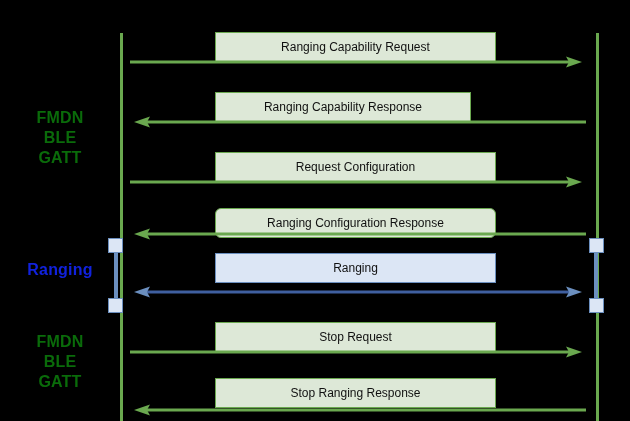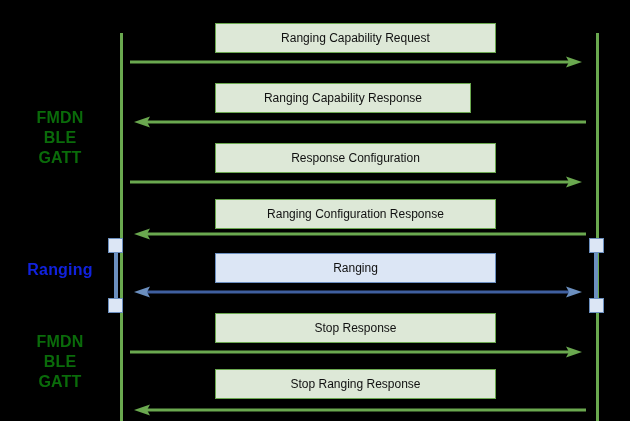--- a/index.html
+++ b/index.html
@@ -44,20 +44,21 @@
     line-height: 28px;
     text-align: center;
     font-size: 12px;
     color: #111111;
     overflow: hidden;
     white-space: nowrap;
   }
   .msg-box.green {
     background: #dde8d7;
     border: 1px solid #6aa84f;
+    margin-top: 9px;
   }
   .msg-box.blue {
     background: #dce6f5;
     border: 1px solid #6b8fbf;
   }
 
   
   .arrow { position: absolute; }
   .arrow svg { display: block; }
 
@@ -103,29 +104,29 @@
   </div>
 
   <div class="msg-box green" style="left:215px; top:83px; width:256px;">Ranging Capability Response</div>
   <div class="arrow" style="left:134px; top:116px; width:452px; height:12px;">
     <svg width="452" height="12" viewBox="0 0 452 12">
       <line x1="10" y1="6" x2="452" y2="6" stroke="#6aa84f" stroke-width="3"></line>
       <path d="M0 6 L16 0.5 L13 6 L16 11.5 Z" fill="#6aa84f"></path>
     </svg>
   </div>
 
-  <div class="msg-box green" style="left:215px; top:143px; width:281px;">Response Configuration</div>
+  <div class="msg-box green" style="left:215px; top:143px; width:281px;">Request Configuration</div>
   <div class="arrow" style="left:130px; top:176px; width:452px; height:12px;">
     <svg width="452" height="12" viewBox="0 0 452 12">
       <line x1="0" y1="6" x2="442" y2="6" stroke="#6aa84f" stroke-width="3"></line>
       <path d="M452 6 L436 0.5 L439 6 L436 11.5 Z" fill="#6aa84f"></path>
     </svg>
   </div>
 
-  <div class="msg-box green" style="left:215px; top:199px; width:281px;">Ranging Configuration Response</div>
+  <div class="msg-box green" style="left:215px; top:199px; width:281px;border-radius:6px;">Ranging Configuration Response</div>
   <div class="arrow" style="left:134px; top:228px; width:452px; height:12px;">
     <svg width="452" height="12" viewBox="0 0 452 12">
       <line x1="10" y1="6" x2="452" y2="6" stroke="#6aa84f" stroke-width="3"></line>
       <path d="M0 6 L16 0.5 L13 6 L16 11.5 Z" fill="#6aa84f"></path>
     </svg>
   </div>
 
   <div class="activation-bar" style="left:114px; top:245px; height:60px;"></div>
   <div class="activation-node" style="left:108px; top:238px;"></div>
   <div class="activation-node" style="left:108px; top:298px;"></div>
@@ -136,21 +137,21 @@
 
   <div class="msg-box blue" style="left:215px; top:253px; width:281px;">Ranging</div>
   <div class="arrow" style="left:134px; top:286px; width:448px; height:12px;">
     <svg width="448" height="12" viewBox="0 0 448 12">
       <line x1="10" y1="6" x2="438" y2="6" stroke="#3f5f9f" stroke-width="3"></line>
       <path d="M0 6 L16 0.5 L13 6 L16 11.5 Z" fill="#6b8fbf"></path>
       <path d="M448 6 L432 0.5 L435 6 L432 11.5 Z" fill="#6b8fbf"></path>
     </svg>
   </div>
 
-  <div class="msg-box green" style="left:215px; top:313px; width:281px;">Stop Response</div>
+  <div class="msg-box green" style="left:215px; top:313px; width:281px;">Stop Request</div>
   <div class="arrow" style="left:130px; top:346px; width:452px; height:12px;">
     <svg width="452" height="12" viewBox="0 0 452 12">
       <line x1="0" y1="6" x2="442" y2="6" stroke="#6aa84f" stroke-width="3"></line>
       <path d="M452 6 L436 0.5 L439 6 L436 11.5 Z" fill="#6aa84f"></path>
     </svg>
   </div>
 
   <div class="msg-box green" style="left:215px; top:369px; width:281px;">Stop Ranging Response</div>
   <div class="arrow" style="left:134px; top:404px; width:452px; height:12px;">
     <svg width="452" height="12" viewBox="0 0 452 12">

